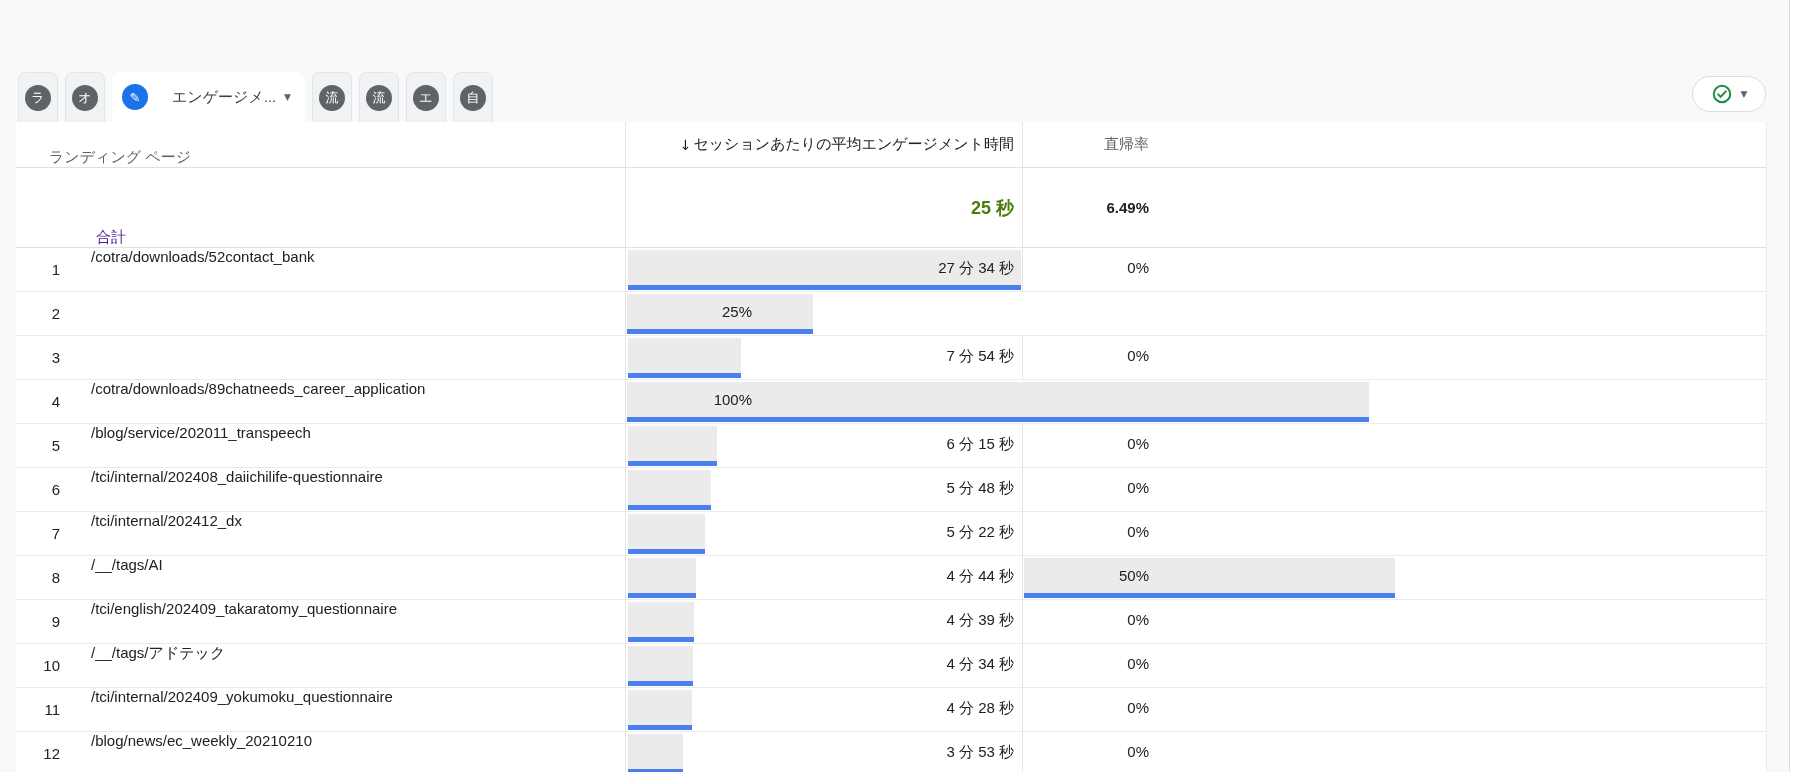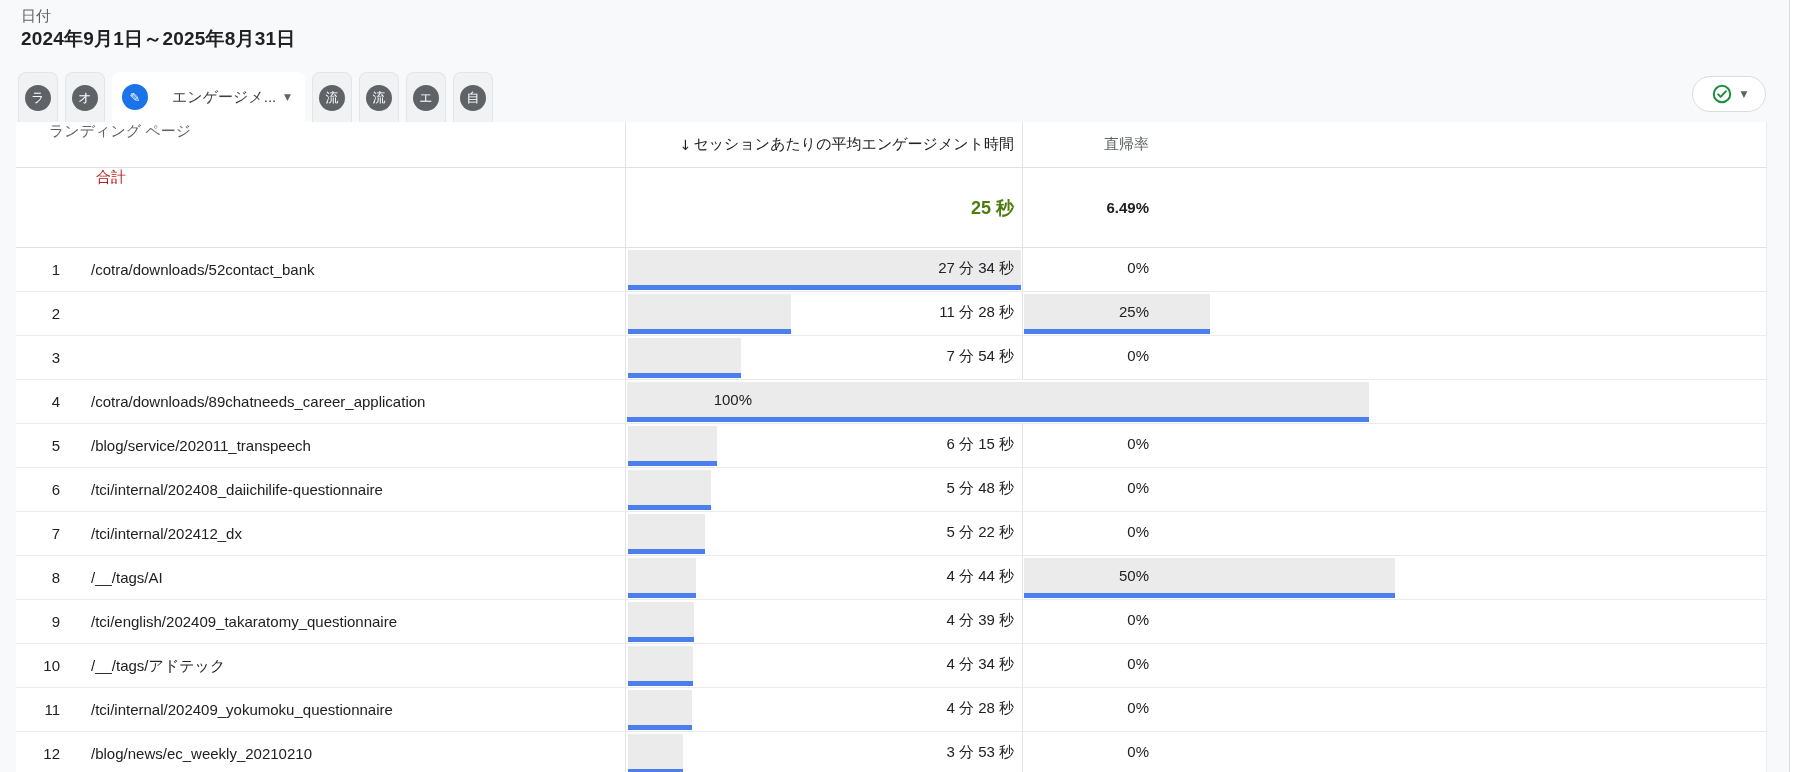--- a/index.html
+++ b/index.html
@@ -35,60 +35,56 @@
   .status-caret{font-size:9px;color:#5f6368;font-family:"DejaVu Sans",sans-serif;}
 
   
   .gtable{position:absolute;left:16px;top:122px;width:1751px;background:#fff;
        border-right:1px solid #ececec;box-sizing:border-box;}
   .grow{display:grid;grid-template-columns:609px 397px 745px;box-sizing:border-box;}
   .cell{position:relative;box-sizing:border-box;}
   .c2,.c3{border-left:1px solid #e4e4e4;}
 
   .hdr-row{height:46px;border-bottom:1px solid #e0e0e0;}
-  .hdr-row .c1{display:flex;align-items:flex-start;padding-left:33px;font-size:15px;color:#5f6368;}
+  .hdr-row .c1{display:flex;align-items:flex-end;padding-left:33px;font-size:15px;color:#5f6368;}
   .hdr-row .c2{display:flex;align-items:center;justify-content:flex-end;padding-right:8px;
        font-size:15px;color:#202124;}
   .sort-icon{font-family:"DejaVu Sans",sans-serif;font-size:14px;margin-right:2px;color:#202124;}
   .hdr-row .c3{display:flex;align-items:center;font-size:15px;color:#5f6368;}
   .hdr-row .c3 .hdr-b{width:126px;text-align:right;}
 
   .total-row{height:80px;border-bottom:1px solid #e0e0e0;}
-  .total-row .c1{display:flex;align-items:flex-start;padding-left:80px;font-size:15px;color:#b91c1c;}
+  .total-row .c1{display:flex;align-items:flex-end;padding-left:80px;font-size:15px;color:#4c1d95;}
   .total-row .c2{display:flex;align-items:center;justify-content:flex-end;padding-right:8px;
        font-size:18px;font-weight:700;color:#4d7c0f;}
   .total-row .c3{display:flex;align-items:center;font-size:15px;font-weight:700;color:#202124;}
   .total-row .c3 .tot-b{width:126px;text-align:right;}
 
   .trow{height:44px;border-bottom:1px solid #ebebeb;}
   .rank{position:absolute;left:0;top:13px;width:44px;text-align:right;font-size:15px;
        color:#202124;line-height:18px;}
-  .url{position:absolute;left:75px;top:13px;font-size:15px;color:#202124;line-height:18px;
+  .url{position:absolute;left:75px;top:0;font-size:15px;color:#202124;line-height:18px;
        white-space:nowrap;}
   .bar{position:absolute;top:2px;height:35px;background:#ebebeb;
        border-bottom:5px solid #4c7fee;}
   .time-bar{left:2px;}
   .bounce-bar{left:1px;}
   .tval{position:absolute;right:8px;top:11px;font-size:15px;color:#202124;line-height:18px;}
   .bval{position:absolute;left:0;top:11px;width:126px;text-align:right;font-size:15px;
        color:#202124;line-height:18px;}
 
   
   .right-divider{position:absolute;left:1789px;top:0;width:1px;height:772px;background:#dadce0;}
   .right-strip{position:absolute;left:1790px;top:0;width:7px;height:772px;background:#fff;}
 </style>
 </head>
 <body>
 
 <div class="screen">
 
-  <div class="date-block">
-    <div class="date-label">日付</div>
-    <div class="date-range">2024年9月1日～2025年8月31日</div>
-  </div>
 
   <div class="tabstrip">
   <div class="tab">
     <span class="tab-circle">
           <span class="tab-letter">ラ</span>
         </span>
 
   </div>
 
   <div class="tab">
@@ -182,24 +178,20 @@
     <div class="cell c3">
 
       <span class="bval">0%</span>
     </div>
   </div>
 
   <div class="grow trow">
     <div class="cell c1">
       <span class="rank">2</span>
     </div>
-    <div class="cell c2">
-      <div class="bar time-bar" style="width: 163px;"></div>
-      <span class="tval">11 分 28 秒</span>
-    </div>
     <div class="cell c3">
       <div class="bar bounce-bar" style="width: 186px;"></div>
       <span class="bval">25%</span>
     </div>
   </div>
 
   <div class="grow trow">
     <div class="cell c1">
       <span class="rank">3</span>
     </div>

